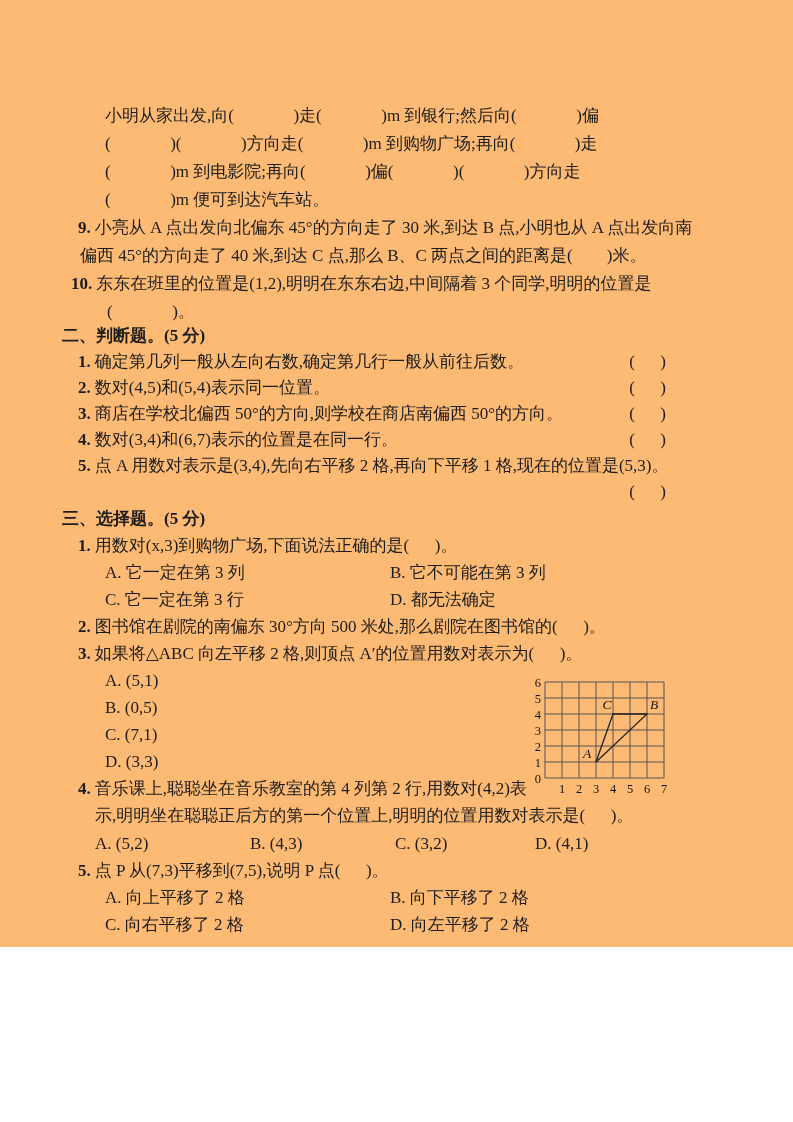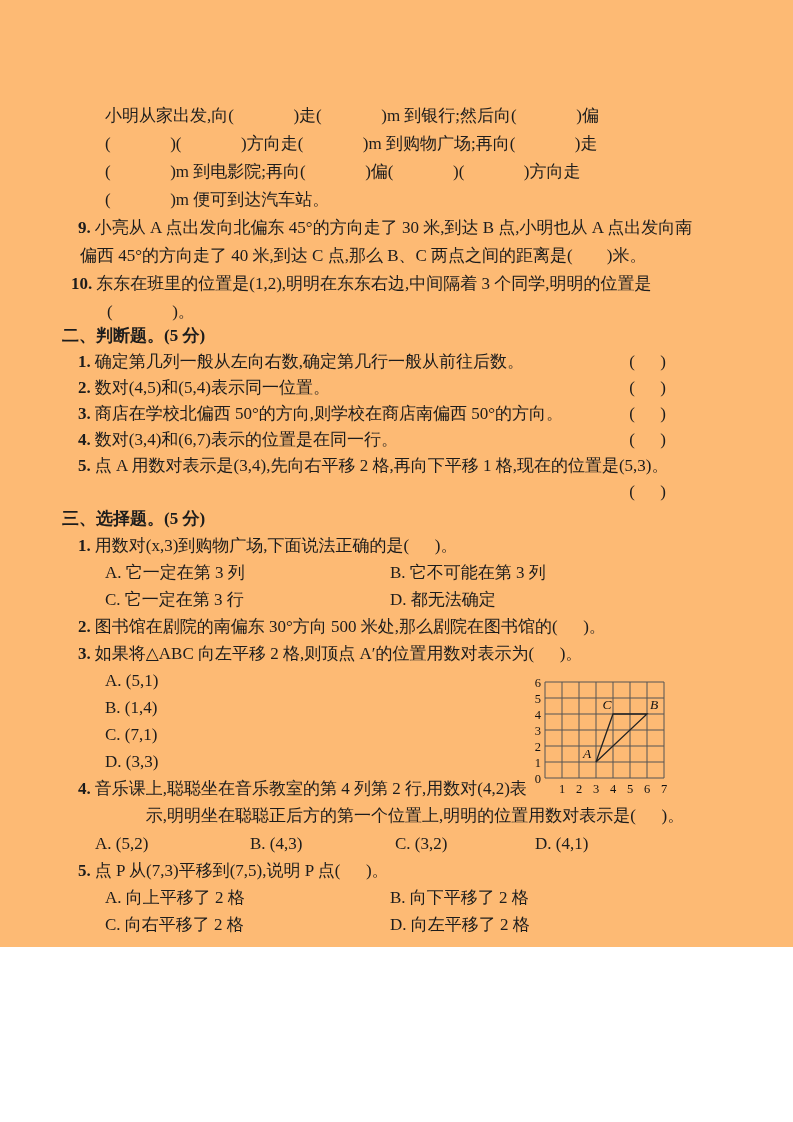--- a/index.html
+++ b/index.html
@@ -111,21 +111,21 @@
         <span class="qnum">2.</span><span class="pre">图书馆在剧院的南偏东 30°方向 500 米处,那么剧院在图书馆的(      )。</span>
       </div>
     </div>
 
     <div class="q3wrap">
       <div class="mc">
         <span class="qnum">3.</span><span class="pre">如果将△ABC 向左平移 2 格,则顶点 A′的位置用数对表示为(      )。</span>
       </div>
       <div class="optlist">
         <div class="pre">A. (5,1)</div>
-        <div class="pre">B. (1,4)</div>
+        <div class="pre">B. (0,5)</div>
         <div class="pre">C. (7,1)</div>
         <div class="pre">D. (3,3)</div>
       </div>
       <div class="figure">
         <svg width="152" height="138">
             <line x1="17" y1="16" x2="17" y2="112" stroke="#555" stroke-width="1"></line>
             <line x1="34" y1="16" x2="34" y2="112" stroke="#555" stroke-width="1"></line>
             <line x1="51" y1="16" x2="51" y2="112" stroke="#555" stroke-width="1"></line>
             <line x1="68" y1="16" x2="68" y2="112" stroke="#555" stroke-width="1"></line>
             <line x1="85" y1="16" x2="85" y2="112" stroke="#555" stroke-width="1"></line>
@@ -158,21 +158,21 @@
             <text x="79" y="43" text-anchor="middle" font-style="italic" font-size="13.5">C</text>
             <text x="126" y="43" text-anchor="middle" font-style="italic" font-size="13.5">B</text>
           </svg>
       </div>
     </div>
 
     <div>
       <div class="mc">
         <span class="qnum">4.</span><span class="pre">音乐课上,聪聪坐在音乐教室的第 4 列第 2 行,用数对(4,2)表</span>
       </div>
-      <div class="qline pre" style="margin-left:0;text-align:center;">示,明明坐在聪聪正后方的第一个位置上,明明的位置用数对表示是(      )。</div>
+      <div class="qline pre" style="margin-left:0;">示,明明坐在聪聪正后方的第一个位置上,明明的位置用数对表示是(      )。</div>
       <div class="optrow4">
         <span class="c1">A. (5,2)</span><span class="c2">B. (4,3)</span><span class="c3">C. (3,2)</span><span class="pre">D. (4,1)</span>
       </div>
     </div>
 
     <div>
       <div class="mc">
         <span class="qnum">5.</span><span class="pre">点 P 从(7,3)平移到(7,5),说明 P 点(      )。</span>
       </div>
       <div class="optrow2">

